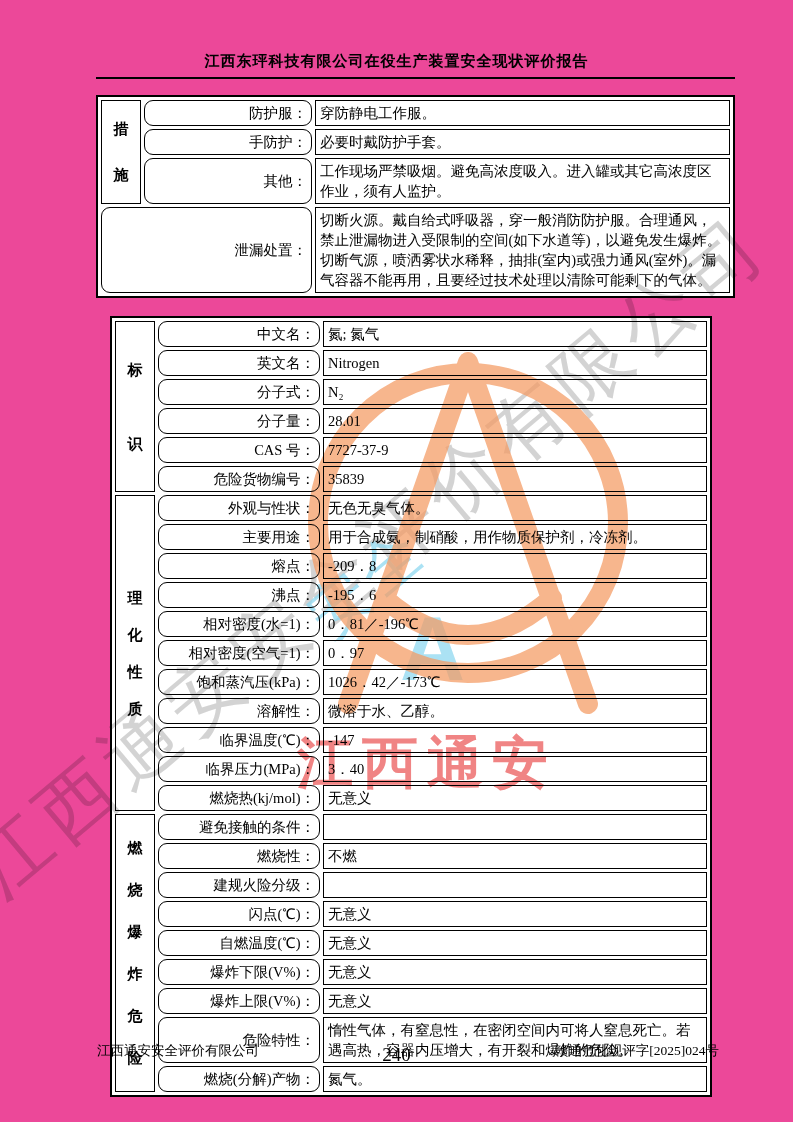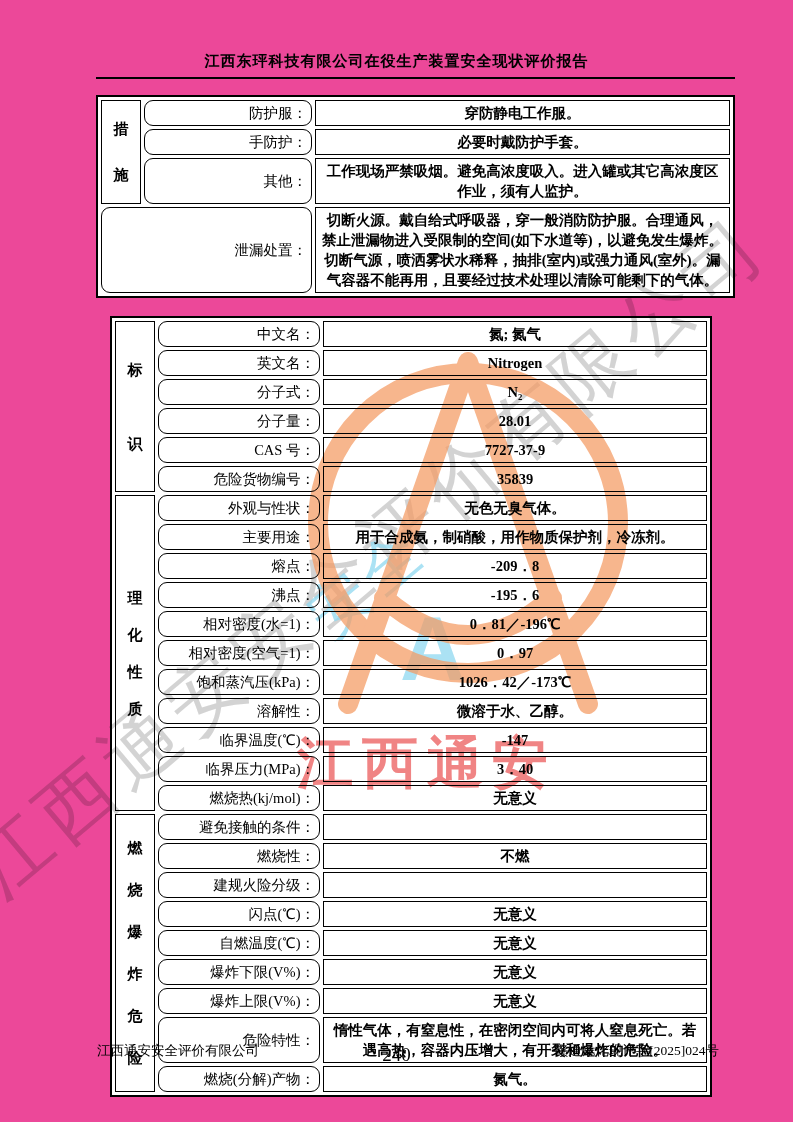--- a/index.html
+++ b/index.html
@@ -46,21 +46,21 @@
     font-size:14.5px;
     line-height:20px;
     padding:2px 4px;
     vertical-align:middle;
     overflow:hidden;
   }
   td.vcell{width:30px;padding:0;text-align:center;}
   #measures-table td.lbl{width:158px;}
   #msds-table td.lbl{width:152px;margin-left:12px;}
   td.lbl{text-align:right;border-radius:9px;}
-  td.val{text-align:center;font-weight:bold;}
+  td.val{text-align:left;}
   .vstack{
     display:flex;flex-direction:column;align-items:center;
     width:100%;
     font-weight:bold;font-size:15px;
     font-family:"Liberation Sans", sans-serif;
   }
   .vs-measures{height:92px;justify-content:space-around;}
   .vs-s0{height:148px;justify-content:space-around;}
   .vs-s1{height:280px;justify-content:center;gap:17px;}
   .vs-s2{height:252px;justify-content:space-around;}

